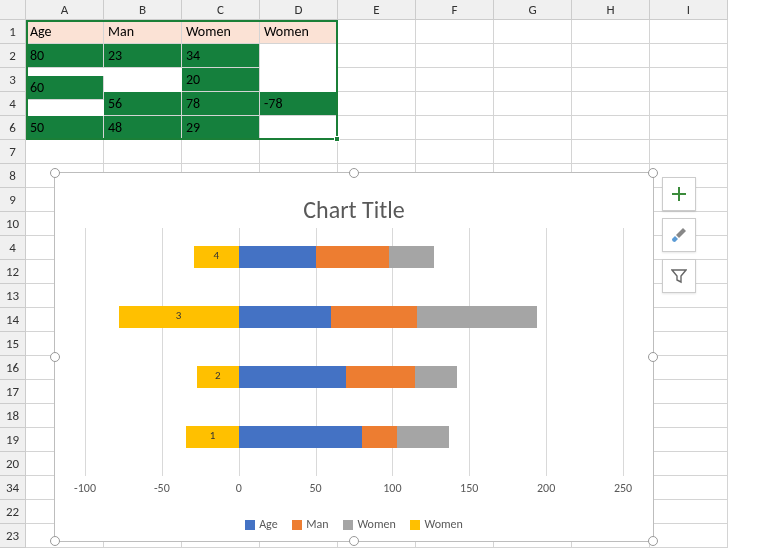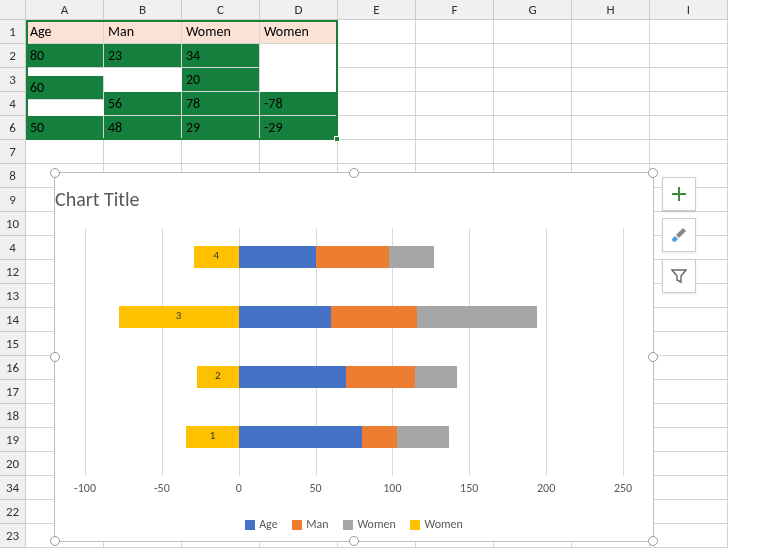--- a/index.html
+++ b/index.html
@@ -82,23 +82,24 @@
     border: 1px solid #bdbdbd;
   }
   .chart-sel-handle {
     position: absolute;
     width: 10px; height: 10px;
     background: #fff;
     border: 1px solid #999;
     border-radius: 50%;
   }
   .chart-title {
-    font-size: 20px;
+    text-align: center;
+    font-size: 24px;
     color: #595959;
-    margin-top: 14px;
+    margin-top: 22px;
     font-weight: 400;
   }
   .plot-area {
     position: absolute;
     left: 30px;
     right: 30px;
     top: 55px;
     bottom: 65px;
   }
   .gridline {
@@ -219,21 +220,20 @@
   <div class="cell data-row" style="left:182px;top:68px;width:78px">20</div>
 
   <div class="cell data-row" style="left:26px;top:76px;width:78px">60</div>
   <div class="cell data-row" style="left:104px;top:92px;width:78px">56</div>
   <div class="cell data-row" style="left:182px;top:92px;width:78px">78</div>
   <div class="cell data-row" style="left:260px;top:92px;width:78px">-78</div>
 
   <div class="cell data-row" style="left:26px;top:116px;width:78px">50</div>
   <div class="cell data-row" style="left:104px;top:116px;width:78px">48</div>
   <div class="cell data-row" style="left:182px;top:116px;width:78px">29</div>
-  <div class="cell data-row" style="left:260px;top:116px;width:78px">-29</div>
 
   <div id="empty-cells">
       <div class="cell" style="left: 338px; top: 20px; width: 78px;"></div>
       <div class="cell" style="left: 416px; top: 20px; width: 78px;"></div>
       <div class="cell" style="left: 494px; top: 20px; width: 78px;"></div>
       <div class="cell" style="left: 572px; top: 20px; width: 78px;"></div>
       <div class="cell" style="left: 650px; top: 20px; width: 78px;"></div>
       <div class="cell" style="left: 338px; top: 44px; width: 78px;"></div>
       <div class="cell" style="left: 416px; top: 44px; width: 78px;"></div>
       <div class="cell" style="left: 494px; top: 44px; width: 78px;"></div>

